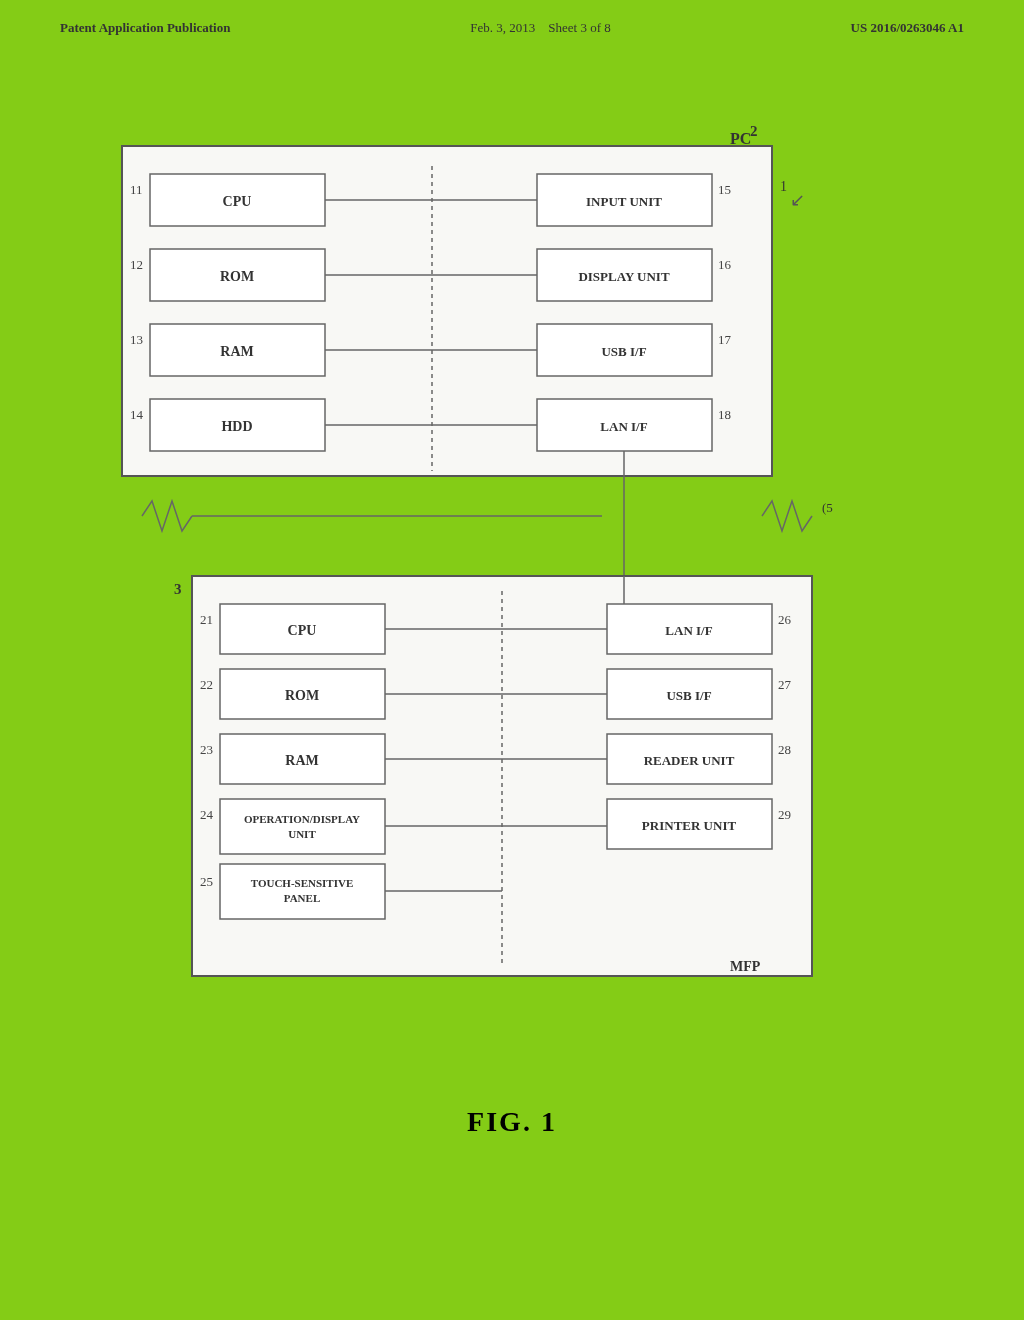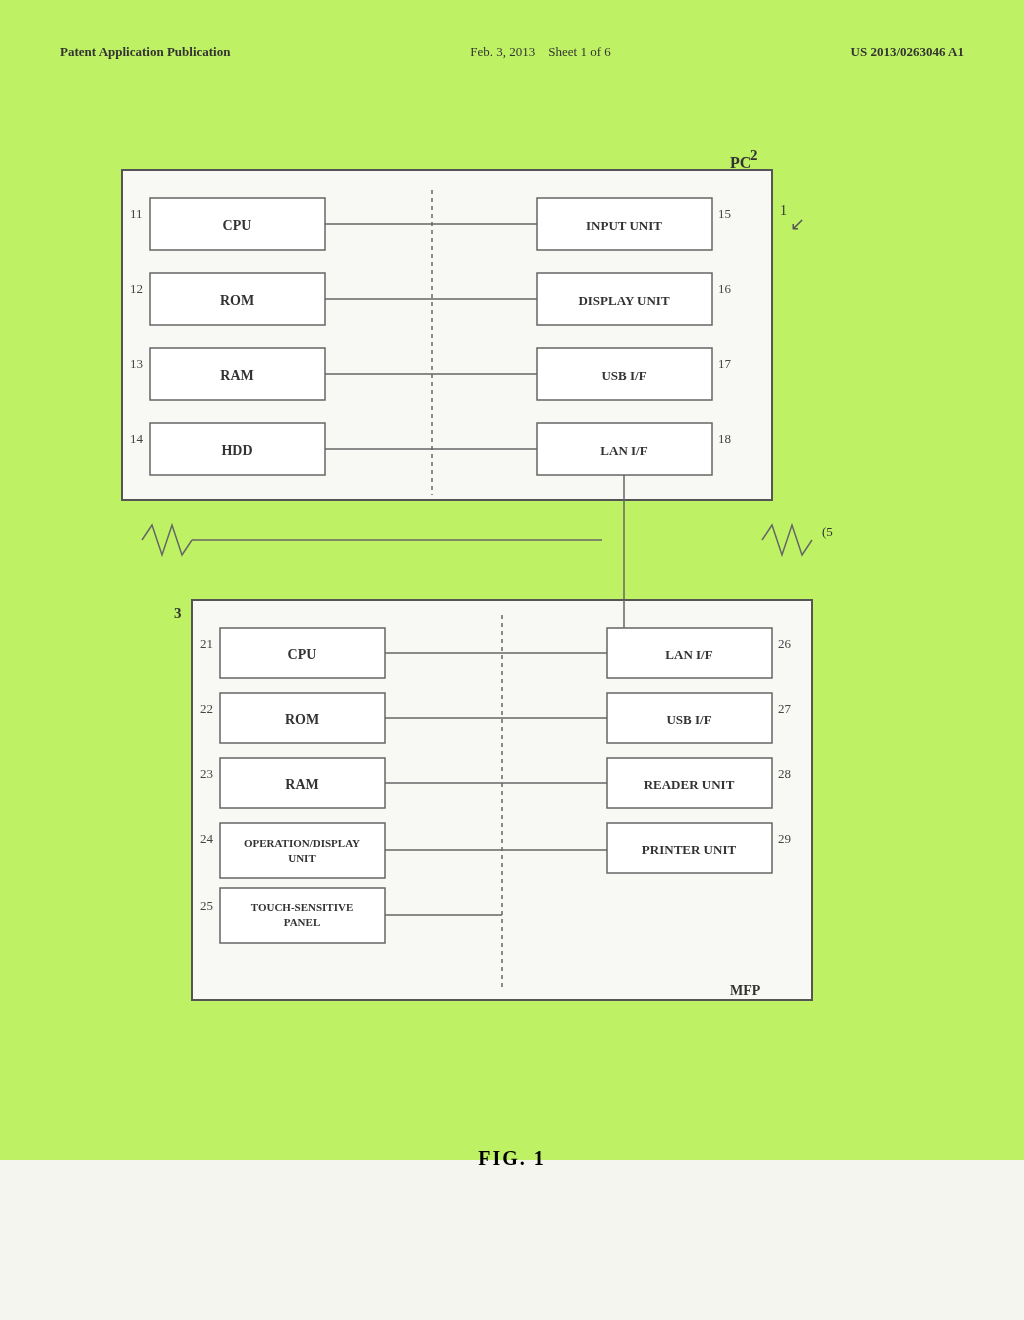--- a/index.html
+++ b/index.html
@@ -7,24 +7,24 @@
       background: #f5f5f0;
       font-family: 'Times New Roman', Times, serif;
       width: 1024px;
       height: 1320px;
       overflow: hidden;
       position: relative;
     }
 
     .page {
       width: 1024px;
-      height: 1160px;
-      background: #bef264;
+      height: 1320px;
+      background: #84cc16;
       position: relative;
-      padding: 44px 60px;
+      padding: 20px 60px;
     }
 
     
     .header {
       display: flex;
       justify-content: space-between;
       align-items: flex-start;
       margin-bottom: 50px;
       font-size: 14px;
       color: #333;
@@ -41,44 +41,44 @@
     }
 
     .header-right {
       font-size: 13px;
       font-weight: bold;
     }
 
     
     .fig-label {
       text-align: center;
-      font-size: 20px;
+      font-size: 28px;
       font-weight: bold;
-      margin-top: 57px;
+      margin-top: 40px;
       letter-spacing: 2px;
     }
 
     
     .diagram-svg {
       display: block;
       margin: 0 auto;
     }
   </style>
 </head>
 <body>
 
 <div class="page">
 
   <div class="header">
     <div class="header-left">Patent Application Publication</div>
     <div class="header-center">
       <span>Feb. 3, 2013</span>&nbsp;&nbsp;&nbsp;
-      <span>Sheet 1 of 6</span>
+      <span>Sheet 3 of 8</span>
     </div>
-    <div class="header-right">US 2013/0263046 A1</div>
+    <div class="header-right">US 2016/0263046 A1</div>
   </div>
 
   <svg class="diagram-svg" width="900" height="980" viewBox="0 0 900 980">
 
     <rect x="60" y="60" width="650" height="330" fill="#f8f8f5" stroke="#555" stroke-width="2"></rect>
 
     <text x="668" y="58" font-family="Times New Roman" font-size="16" font-weight="bold" fill="#333">PC</text>
 
     <text x="688" y="50" font-family="Times New Roman" font-size="15" font-weight="bold" fill="#333">2</text>
 

